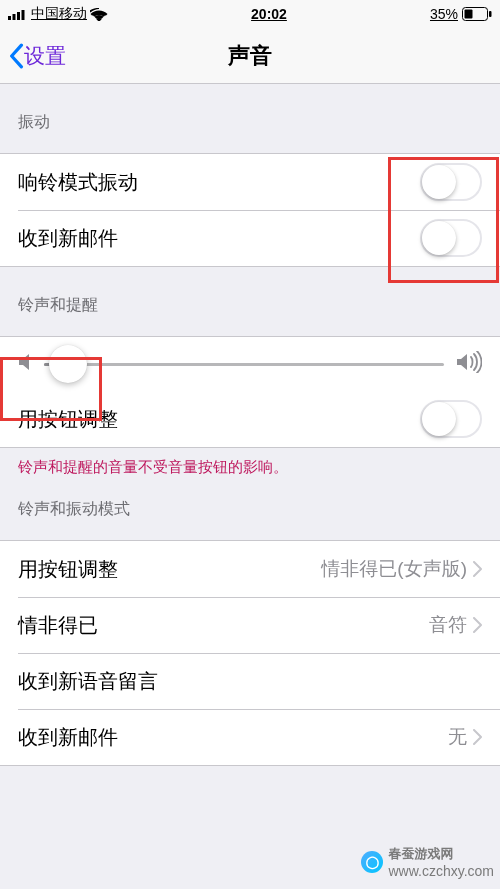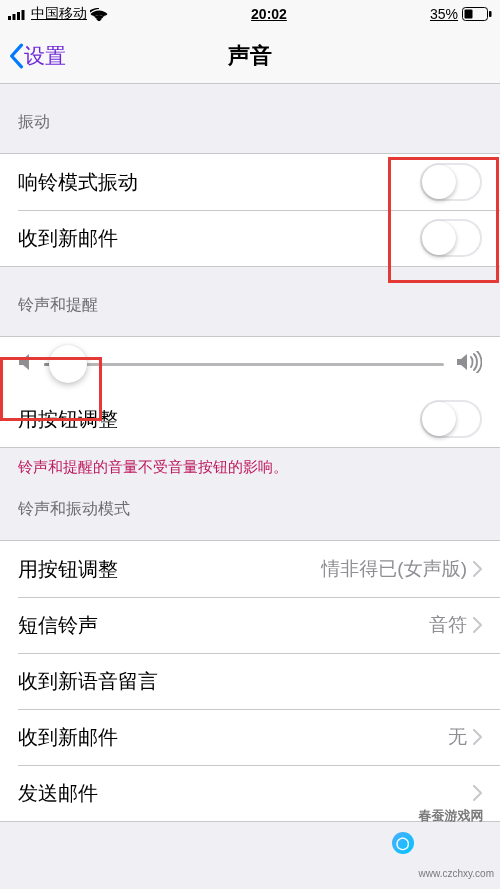--- a/index.html
+++ b/index.html
@@ -133,53 +133,44 @@
   <div class="cell">
     <span class="cell-label">用按钮调整</span>
     <span class="cell-value">
       <span>情非得已(女声版)</span>
       <svg class="chevron-right" width="9" height="16" viewBox="0 0 9 16">
           <path d="M1 1 L8 8 L1 15" stroke="#c7c7cc" stroke-width="2" fill="none" stroke-linecap="round" stroke-linejoin="round"></path>
         </svg>
     </span>
   </div>
   <div class="cell">
-    <span class="cell-label">短信铃声</span>
+    <span class="cell-label">情非得已</span>
     <span class="cell-value">
       <span>音符</span>
       <svg class="chevron-right" width="9" height="16" viewBox="0 0 9 16">
           <path d="M1 1 L8 8 L1 15" stroke="#c7c7cc" stroke-width="2" fill="none" stroke-linecap="round" stroke-linejoin="round"></path>
         </svg>
     </span>
   </div>
   <div class="cell">
     <span class="cell-label">收到新语音留言</span>
   </div>
   <div class="cell">
     <span class="cell-label">收到新邮件</span>
     <span class="cell-value">
       <span>无</span>
       <svg class="chevron-right" width="9" height="16" viewBox="0 0 9 16">
           <path d="M1 1 L8 8 L1 15" stroke="#c7c7cc" stroke-width="2" fill="none" stroke-linecap="round" stroke-linejoin="round"></path>
         </svg>
     </span>
   </div>
-  <div class="cell">
-    <span class="cell-label">发送邮件</span>
-    <span class="cell-value">
-      <span></span>
-      <svg class="chevron-right" width="9" height="16" viewBox="0 0 9 16">
-          <path d="M1 1 L8 8 L1 15" stroke="#c7c7cc" stroke-width="2" fill="none" stroke-linecap="round" stroke-linejoin="round"></path>
-        </svg>
-    </span>
-  </div>
 </div>
 
 <div class="highlight-box" style="top:157px; left:388px; width:111px; height:126px;"></div>
 <div class="highlight-box" style="top:357px; left:0px; width:102px; height:64px;"></div>
 
 <div class="watermark">
   <div class="watermark-logo">◯</div>
   <div>
     <div style="font-weight:600;">春蚕游戏网</div>
-    <div style="font-size:10px;margin-top:43px;">www.czchxy.com</div>
+    <div style="font-size:14px;">www.czchxy.com</div>
   </div>
 </div>
 
 </body></html>

